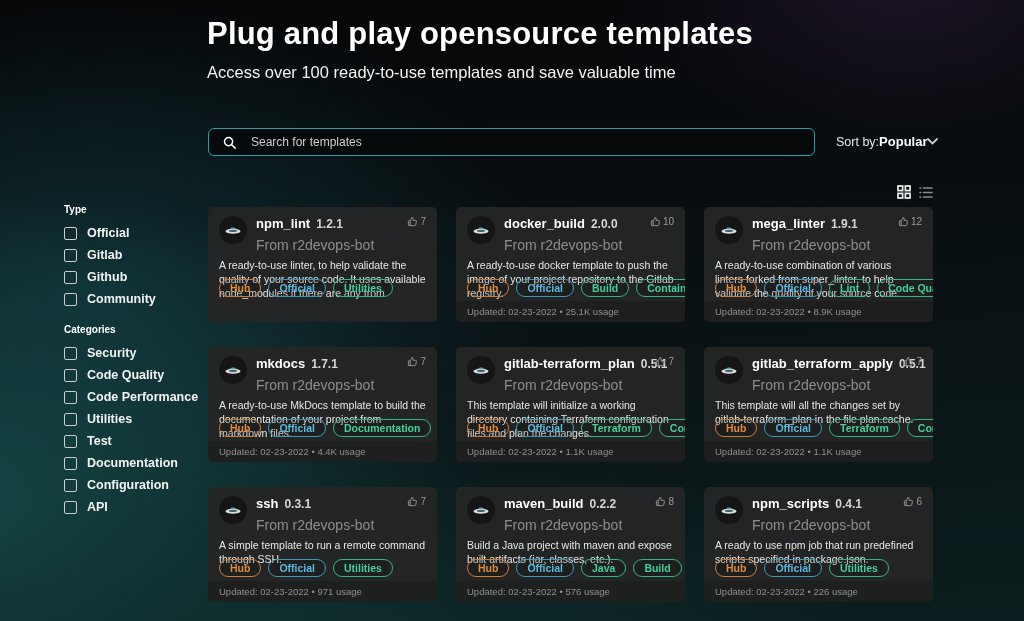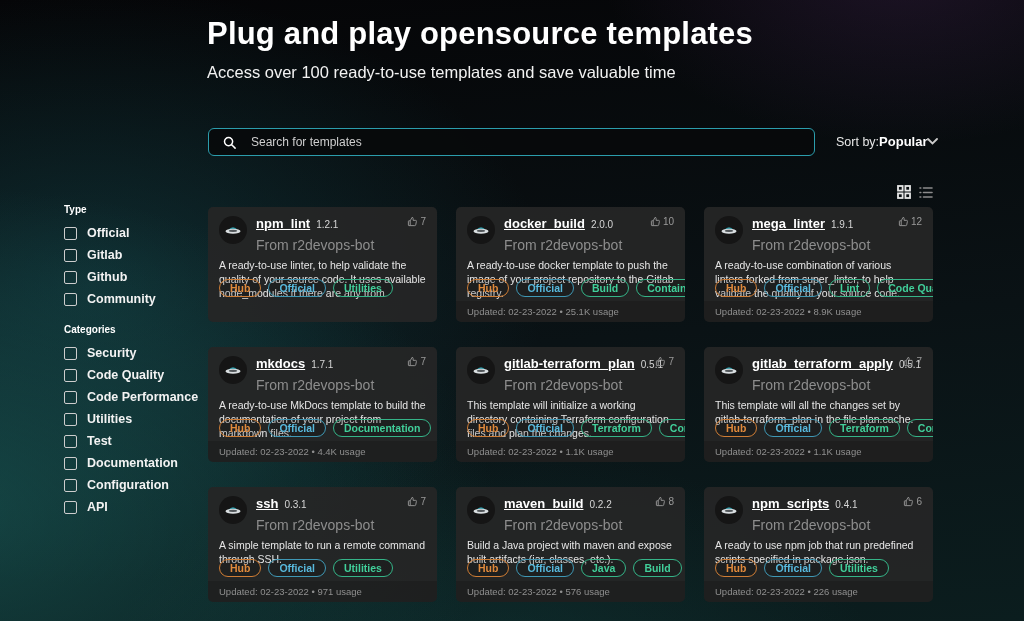--- a/index.html
+++ b/index.html
@@ -49,22 +49,22 @@
   }
   .card{
     background:rgba(38,38,38,0.93);border-radius:5px;position:relative;
     padding:9px 11px;box-sizing:border-box;overflow:hidden;cursor:pointer;
   }
   .card-header{display:flex;align-items:flex-start;gap:9px;}
   .avatar{width:28px;height:28px;border-radius:50%;background:#151515;flex:none;
     display:flex;align-items:center;justify-content:center;}
   .card-title-block{min-width:0;}
   .name-row{display:flex;align-items:baseline;white-space:nowrap;}
-  .card-name{font-size:13px;font-weight:700;color:#fff;text-decoration:underline;}
-  .card-version{font-size:10px;font-weight:400;color:#d6d6d6;margin-left:6px;}
+  .card-name{font-size:13px;font-weight:700;color:#fff;}
+  .card-version{font-size:12px;font-weight:700;color:#d6d6d6;margin-left:6px;}
   .card-author{font-size:14px;color:#8d8d8d;margin-top:6px;}
   .card-likes{margin-left:auto;display:flex;align-items:flex-start;gap:2px;color:#9a9a9a;font-size:10px;flex:none;}
   .card-desc{font-size:10.5px;line-height:1.32;color:#e6e6e6;margin-top:6px;max-height:42px;overflow:hidden;}
   .card-tags{position:absolute;left:11px;right:0;bottom:25px;display:flex;gap:7px;overflow:hidden;}
   .tag{font-size:10.5px;font-weight:700;padding:2px 10px;border-radius:11px;border:1.2px solid;flex:none;white-space:nowrap;background:rgba(0,0,0,0.15);}
   .tag-orange{color:#e08a3c;border-color:#cf7d35;}
   .tag-blue{color:#58b9dd;border-color:#3f98b5;}
   .tag-green{color:#41cf9a;border-color:#35b488;}
   .card-footer{
     position:absolute;left:0;right:0;bottom:0;height:21px;display:flex;align-items:center;

